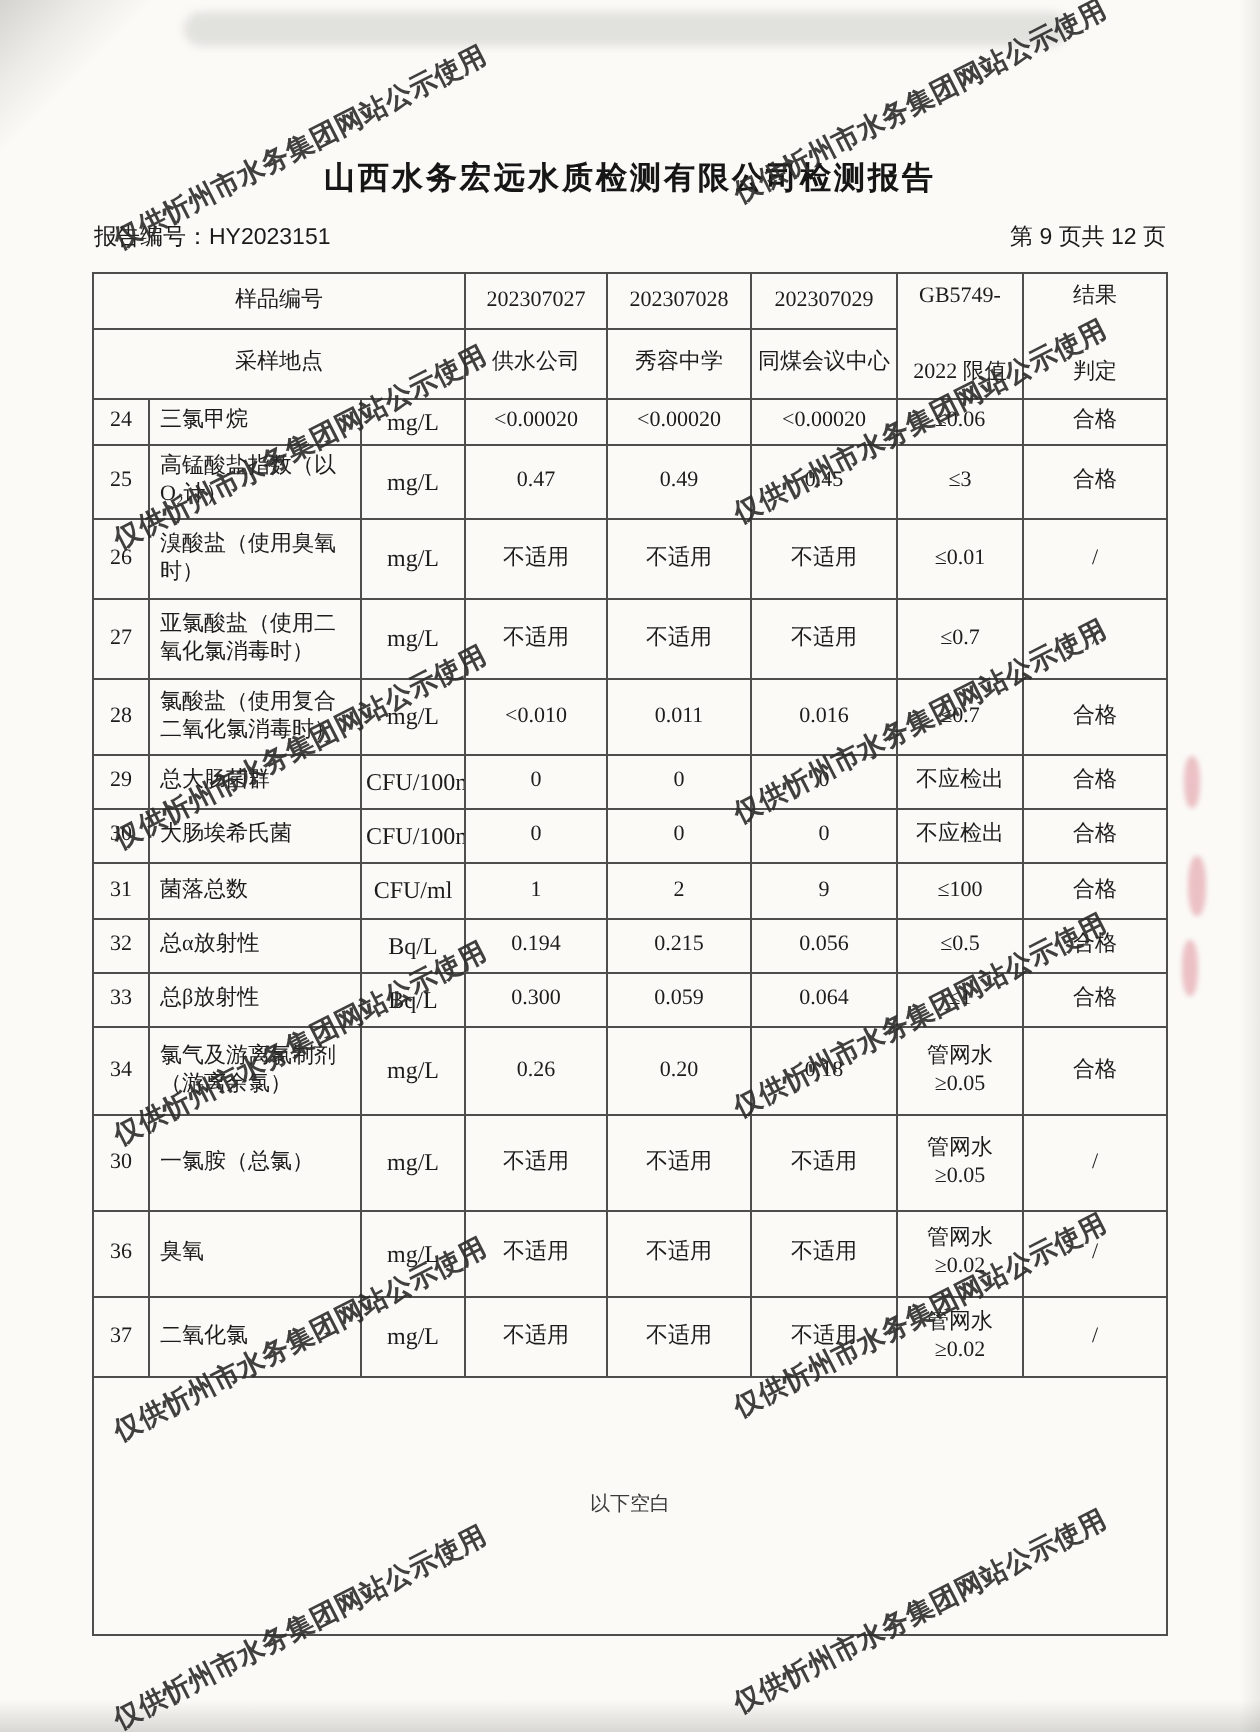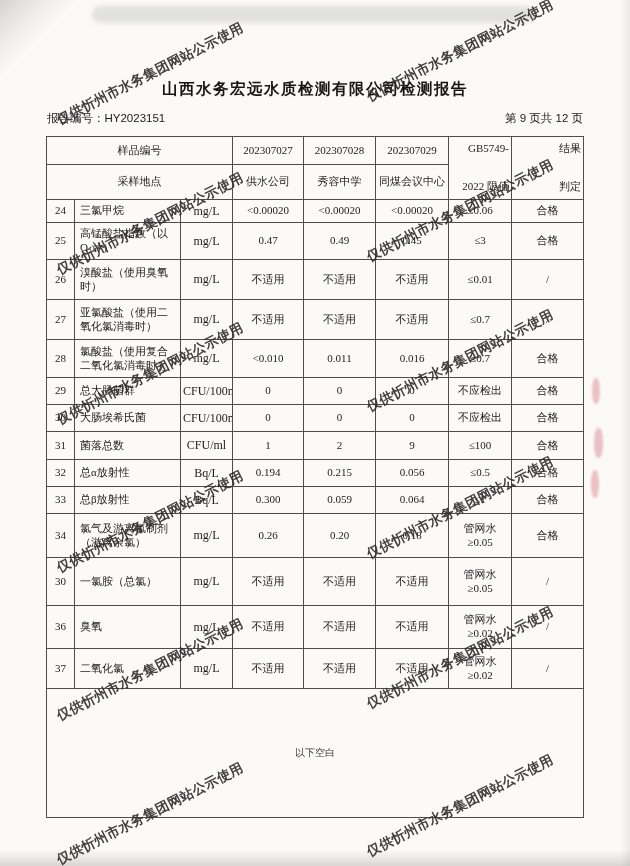--- a/index.html
+++ b/index.html
@@ -71,21 +71,21 @@
   tbody tr:nth-child(11){height:44px;padding-left:16px;}
   tbody tr:nth-child(12){height:48px;}
   tbody tr:nth-child(13){height:43px;}
   tbody tr:nth-child(14){height:40px;}
   tfoot td{height:126px;vertical-align:top;text-align:left;
     font-size:10px;color:#3a3a3a;padding:3px 4px;}
   .c-param{text-align:left !important;padding:1px 3px 1px 5px !important;}
   .c-unit{font-size:12px;font-family:"Liberation Serif","DejaVu Serif",serif;}
   .two-line-wrap{
     height:52px;display:flex;flex-direction:column;
-    justify-content:space-between;align-items:flex-end;padding:4px 0;
+    justify-content:space-between;align-items:center;padding:4px 0;
   }
   
   .wm{
     position:absolute;white-space:nowrap;z-index:6;pointer-events:none;
     font-family:"Liberation Sans","DejaVu Sans",sans-serif;
     font-size:13.5px;font-weight:600;letter-spacing:0.3px;
     color:#2c2c2c;opacity:0.90;
     transform:rotate(-27deg);transform-origin:0 50%;
   }
   

